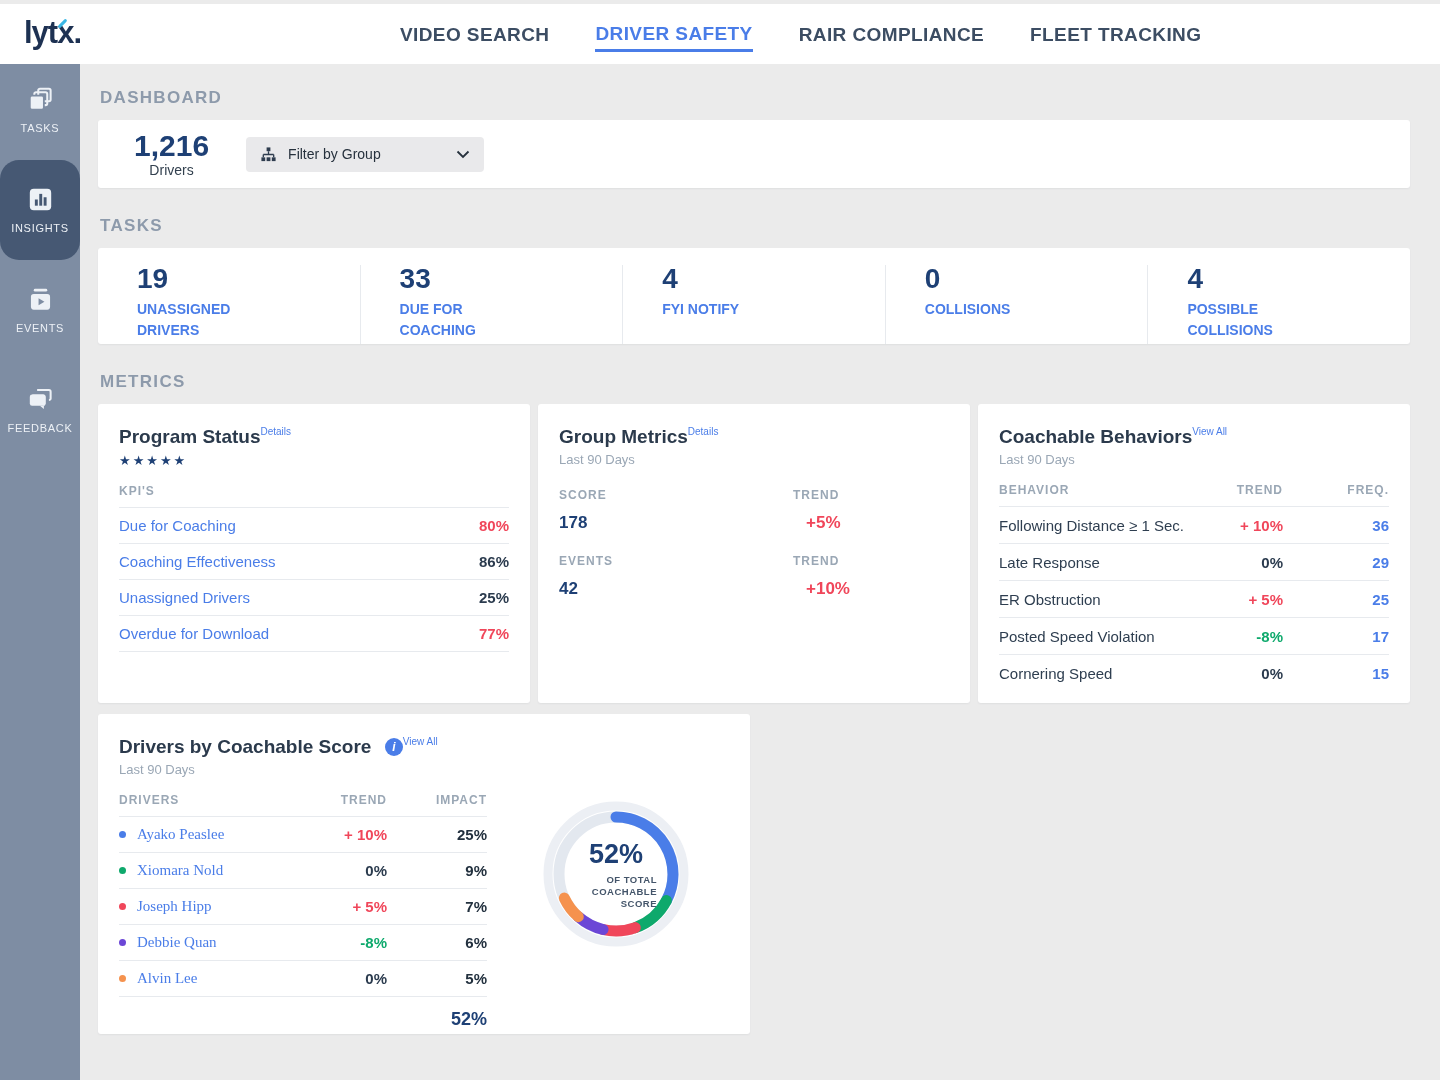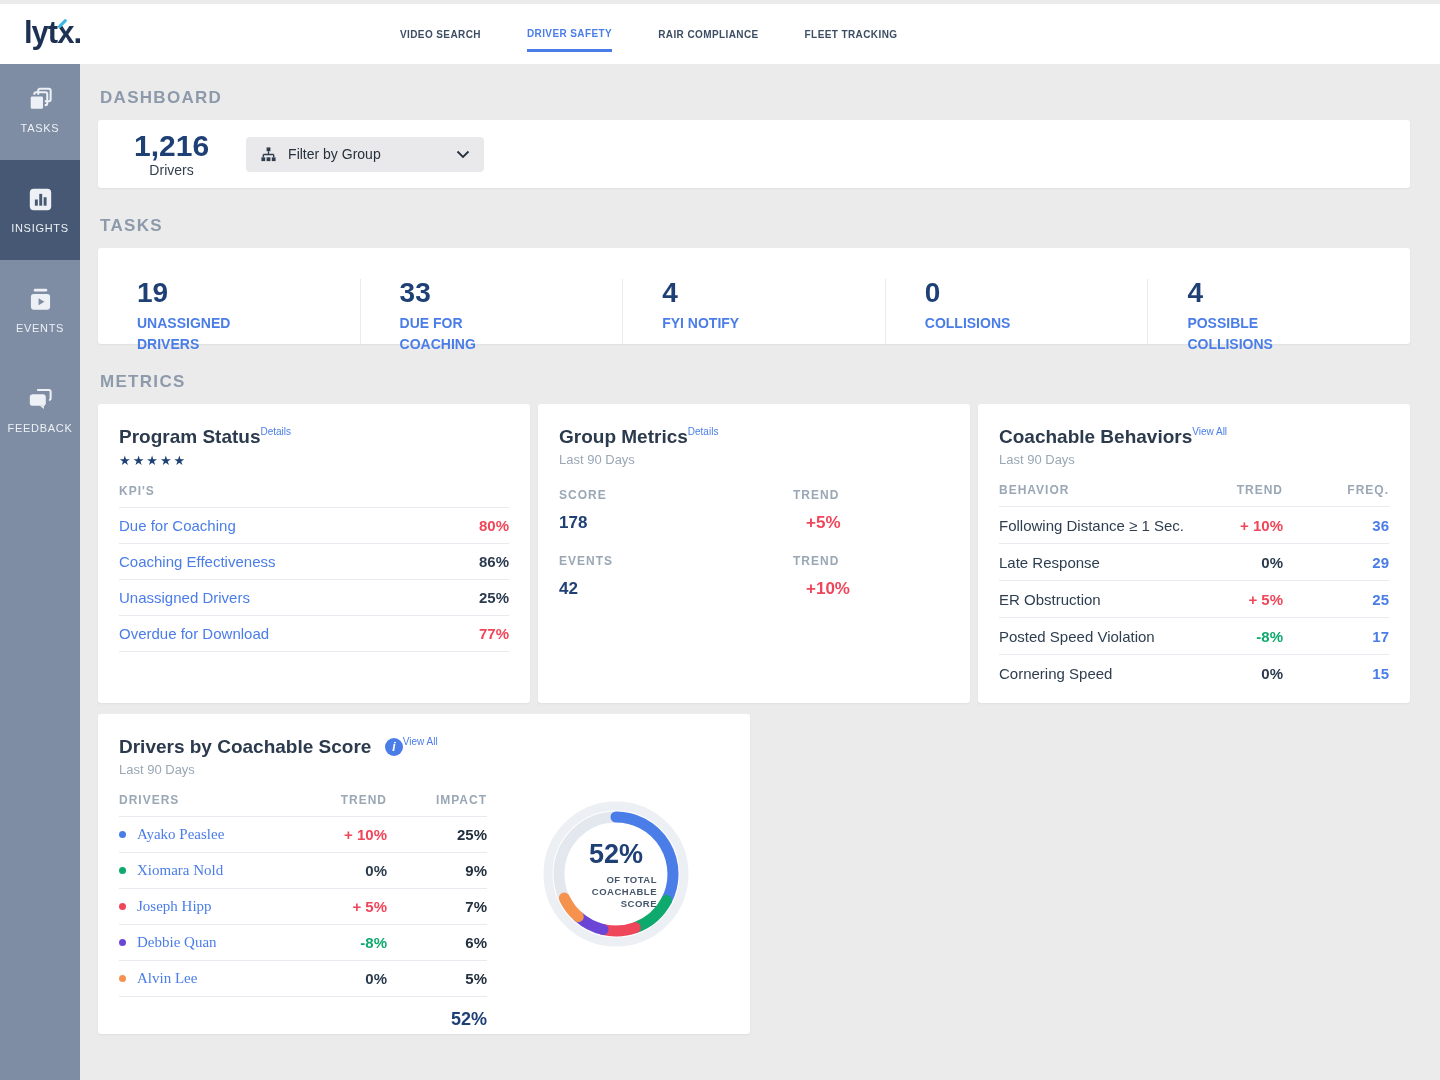--- a/index.html
+++ b/index.html
@@ -4,47 +4,47 @@
 <style>
   * { margin:0; padding:0; box-sizing:border-box; }
   html,body { width:1440px; height:1080px; }
   body { background:#EBEBEB; font-family:"Liberation Sans", sans-serif; position:relative; overflow:hidden; }
 
   
   .topnav { position:absolute; top:4px; left:0; width:1440px; height:60px; background:#FFFFFF; z-index:5; }
   .logo { position:absolute; left:24px; top:11px; font-size:31px; font-weight:bold; color:#1D3152; letter-spacing:-1px; cursor:pointer; }
   .logo .accent { position:absolute; right:13px; top:7px; width:11px; height:3px; background:#3AB7E5; transform:rotate(-45deg); border-radius:2px; }
   .main-nav { position:absolute; left:400px; top:0; height:60px; display:flex; gap:46px; }
-  .main-nav .nav-item { display:block; height:48px; line-height:62px; font-size:10px; letter-spacing:.4px; font-weight:bold; color:#3C4D63; text-decoration:none; cursor:pointer; }
+  .main-nav .nav-item { display:block; height:48px; line-height:62px; font-size:19px; letter-spacing:.4px; font-weight:bold; color:#3C4D63; text-decoration:none; cursor:pointer; }
   .main-nav .nav-item.active { color:#4A7DE8; border-bottom:3px solid #4A7DE8; line-height:60px; }
   .nav-right { position:absolute; right:50px; top:0; height:60px; display:flex; gap:46px; }
   .nav-right .nav-item { display:block; height:60px; line-height:62px; font-size:14px; letter-spacing:.4px; font-weight:bold; color:#3C4D63; text-decoration:none; cursor:pointer; }
 
   
   .sidebar { position:absolute; left:0; top:60px; width:80px; height:1020px; background:#7E8DA3; }
   .side-item { height:100px; display:flex; flex-direction:column; align-items:center; justify-content:center; gap:9px; color:#EDF1F6; cursor:pointer; }
-  .side-item.active { background:#465873; }
+  .side-item.active { background:#465873;border-radius:19px; }
   .side-item .side-label { font-size:11px; letter-spacing:.7px; }
   .side-item svg { display:block; }
 
   
   .main { position:absolute; left:80px; top:60px; width:1360px; padding:0 30px 0 18px; }
   .section-heading { margin:28px 0 12px 2px; font-size:17px; font-weight:bold; letter-spacing:1.3px; color:#8D9AAB; }
   .card { background:#FFFFFF; border-radius:3px; box-shadow:0 1px 2px rgba(35,45,60,.06); }
 
   
   .summary-card { height:68px; display:flex; align-items:center; }
   .count-block { margin-left:36px; text-align:center; }
   .count { font-size:30px; font-weight:bold; color:#1E4075; line-height:30px; }
   .count-label { font-size:14px; color:#33414F; margin-top:1px; }
   .filter-btn { margin-left:37px; width:238px; height:35px; background:#E9E9EB; border:none; border-radius:4px; display:flex; align-items:center; gap:11px; padding:0 14px; font-size:14px; color:#26313D; font-family:inherit; cursor:pointer; }
   .filter-btn .chev { margin-left:auto; display:flex; }
 
   
-  .tasks-card { height:96px; display:flex; padding-top:31px; }
+  .tasks-card { height:96px; display:flex; padding-top:17px; }
   .stat { flex:1; padding-left:39px; cursor:pointer; }
   .stat + .stat { border-left:1px solid #E7EAEE; }
   .stat-value { font-size:28px; font-weight:bold; color:#1E4075; line-height:28px; }
   .stat-label { margin-top:6px; font-size:14px; font-weight:bold; color:#4A7DE8; max-width:122px; line-height:21px; }
 
   
   .metrics-row { display:flex; gap:8px; }
   .mcard { flex:1; height:299px; padding:22px 21px 0; position:relative; }
   .card-head { display:flex; align-items:flex-start; }
   .card-title { font-size:19px; font-weight:bold; color:#2B3A4C; }

